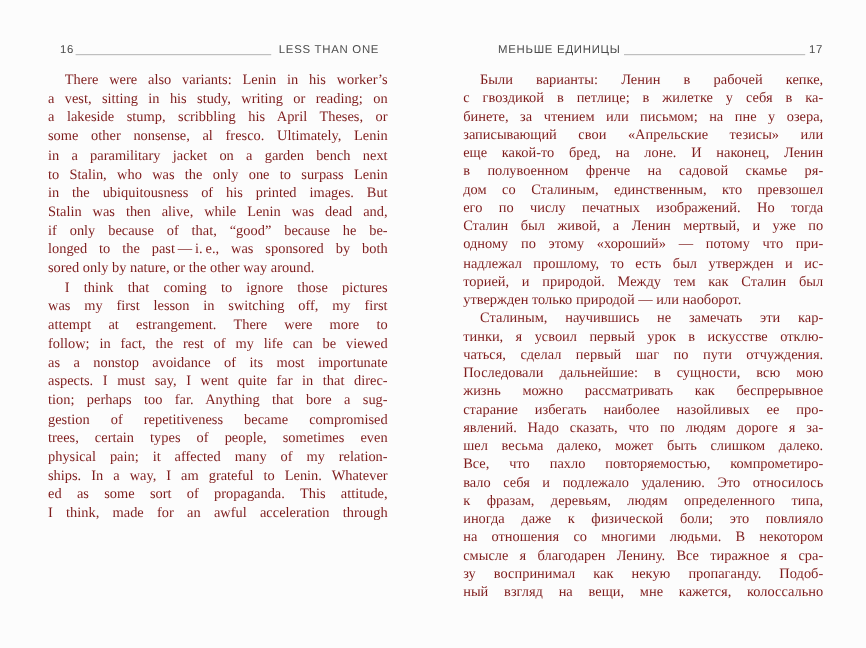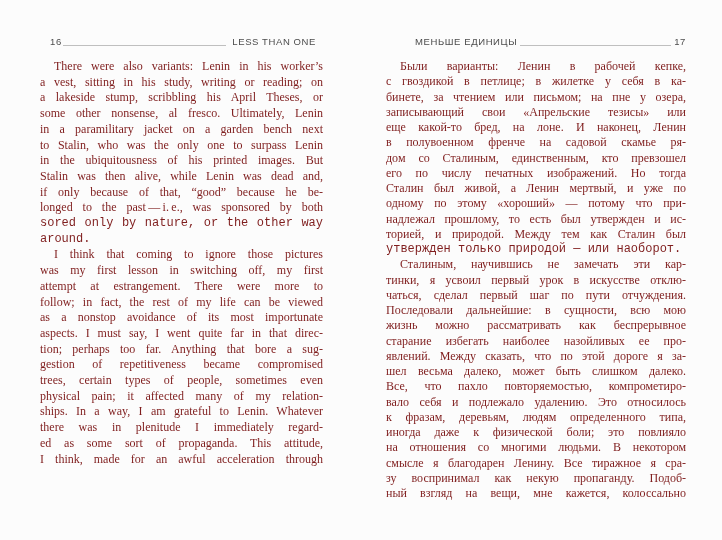--- a/index.html
+++ b/index.html
@@ -44,21 +44,21 @@
   }
   .page.left  .body-text { line-height: 15.7px; }
   .page.right .body-text { line-height: 15.25px; }
 
   .line {
     text-align: justify;
     text-align-last: justify;
     white-space: normal;
   }
   .line.indent  { text-indent: 14px; }
-  .line.no-just { text-align-last: left; font-family: Liberation Mono, monospace; }
+  .line.no-just { text-align-last: left; }
 </style>
 </head>
 <body>
 
 <div class="spread">
 
   <div class="page left">
     <div class="header">
       <span>16</span>
       <span class="rule"></span>
@@ -80,21 +80,20 @@
         <div class="line">was my first lesson in switching off, my first</div>
         <div class="line">attempt at estrangement. There were more to</div>
         <div class="line">follow; in fact, the rest of my life can be viewed</div>
         <div class="line">as a nonstop avoidance of its most importunate</div>
         <div class="line">aspects. I must say, I went quite far in that direc-</div>
         <div class="line">tion; perhaps too far. Anything that bore a sug-</div>
         <div class="line">gestion of repetitiveness became compromised</div>
         <div class="line">trees, certain types of people, sometimes even</div>
         <div class="line">physical pain; it affected many of my relation-</div>
         <div class="line">ships. In a way, I am grateful to Lenin. Whatever</div>
-        <div class="line">there was in plenitude I immediately regard-</div>
         <div class="line">ed as some sort of propaganda. This attitude,</div>
         <div class="line">I think, made for an awful acceleration through</div>
       </div>
   </div>
 
   <div class="page right">
     <div class="header">
       <span>МЕНЬШЕ ЕДИНИЦЫ</span>
       <span class="rule"></span>
       <span>17</span>
@@ -112,21 +111,21 @@
         <div class="line">одному по этому «хороший» — потому что при-</div>
         <div class="line">надлежал прошлому, то есть был утвержден и ис-</div>
         <div class="line">торией, и природой. Между тем как Сталин был</div>
         <div class="line no-just">утвержден только природой — или наоборот.</div>
         <div class="line indent">Сталиным, научившись не замечать эти кар-</div>
         <div class="line">тинки, я усвоил первый урок в искусстве отклю-</div>
         <div class="line">чаться, сделал первый шаг по пути отчуждения.</div>
         <div class="line">Последовали дальнейшие: в сущности, всю мою</div>
         <div class="line">жизнь можно рассматривать как беспрерывное</div>
         <div class="line">старание избегать наиболее назойливых ее про-</div>
-        <div class="line">явлений. Между сказать, что по этой дороге я за-</div>
+        <div class="line">явлений. Надо сказать, что по людям дороге я за-</div>
         <div class="line">шел весьма далеко, может быть слишком далеко.</div>
         <div class="line">Все, что пахло повторяемостью, компрометиро-</div>
         <div class="line">вало себя и подлежало удалению. Это относилось</div>
         <div class="line">к фразам, деревьям, людям определенного типа,</div>
         <div class="line">иногда даже к физической боли; это повлияло</div>
         <div class="line">на отношения со многими людьми. В некотором</div>
         <div class="line">смысле я благодарен Ленину. Все тиражное я сра-</div>
         <div class="line">зу воспринимал как некую пропаганду. Подоб-</div>
         <div class="line">ный взгляд на вещи, мне кажется, колоссально</div>
       </div>

